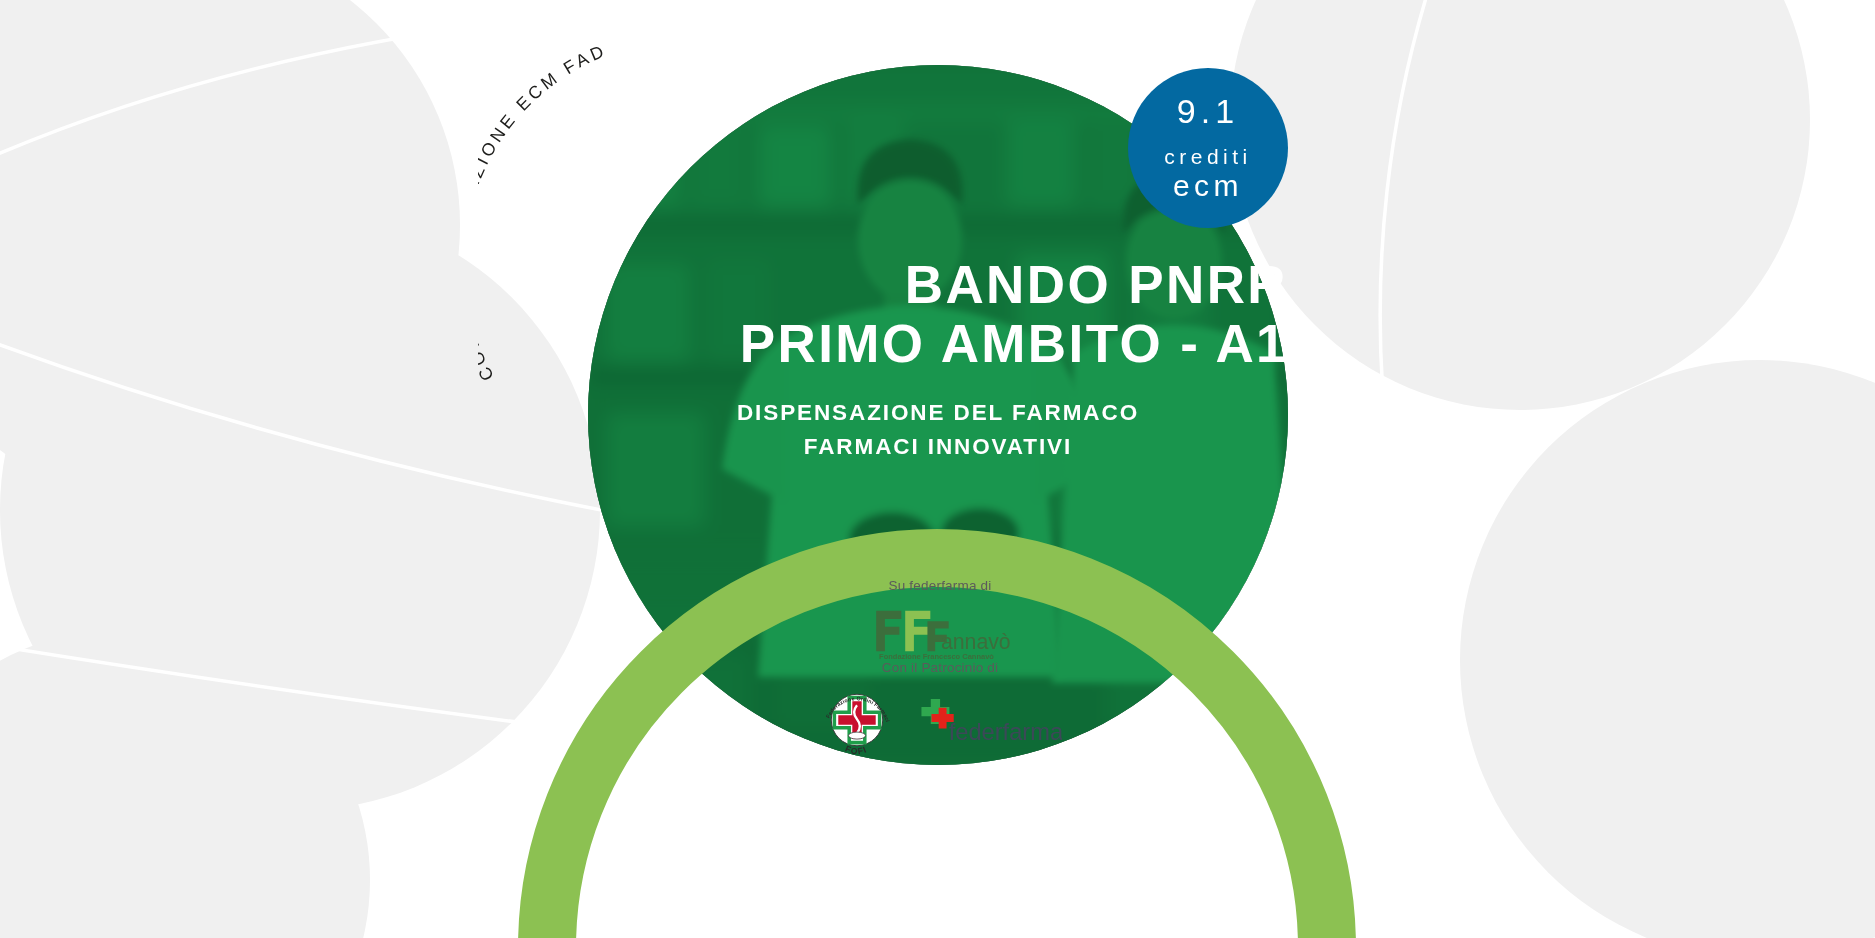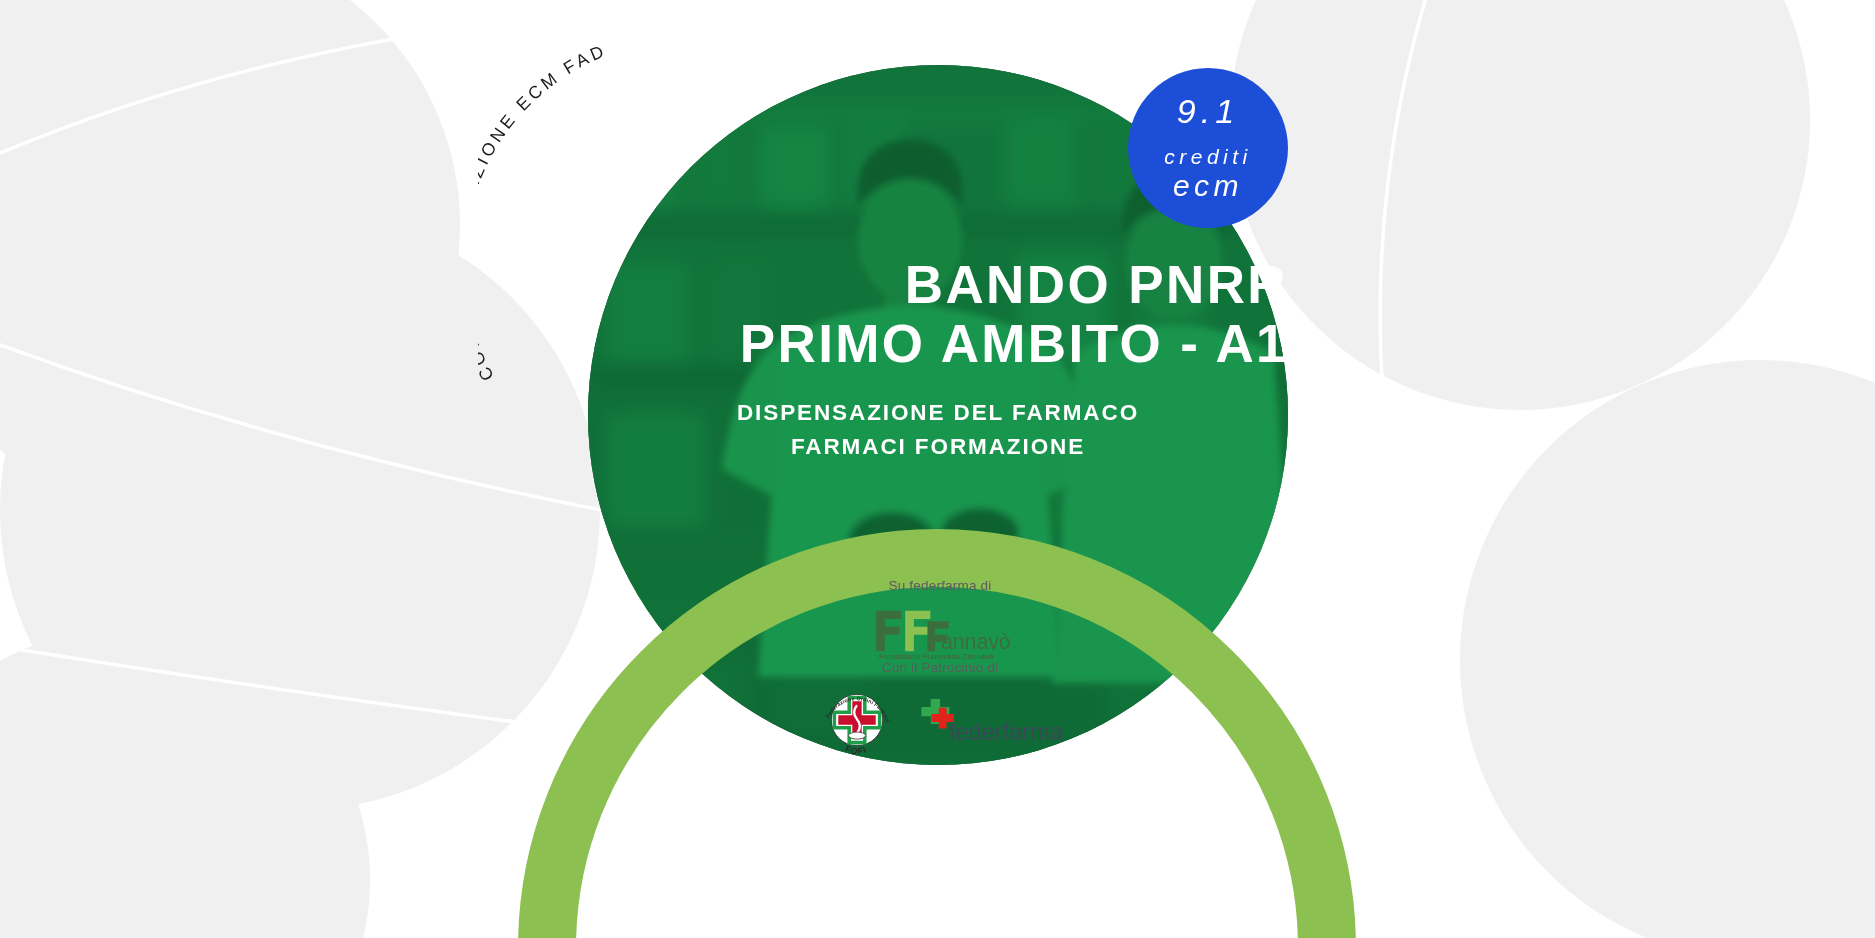--- a/index.html
+++ b/index.html
@@ -36,26 +36,25 @@
   }
 
   
   .arc-text { position:absolute; left:478px; top:18px; width:420px; height:420px; }
   .arc-text text { font-family:"Liberation Sans", sans-serif; font-size:17.5px; font-weight:400; letter-spacing:3.6px; fill:#1d1d1b; }
 
   
   .credits-badge {
     position:absolute; left:1128px; top:68px;
     width:160px; height:160px; border-radius:50%;
-    background:#1d4ed8;
+    background:#0369a1;
     display:flex; flex-direction:column;
     align-items:center; justify-content:center;
     color:#ffffff;
     line-height:1.05;
-    font-style:italic;
   }
   .credits-num { font-size:34px; font-weight:400; letter-spacing:5px; }
   .credits-w1 { font-size:21px; font-weight:300; letter-spacing:4.5px; margin-top:16px; }
   .credits-w2 { font-size:30px; font-weight:300; letter-spacing:4.5px; margin-top:2px; }
 
   
   .title-block { position:absolute; left:588px; top:255px; width:700px; text-align:right; color:#fff; }
   .title-line { font-size:53px; font-weight:700; letter-spacing:2.4px; line-height:1.12; white-space:nowrap; }
   .subtitle-block { position:absolute; left:568px; top:396px; width:740px; text-align:center; color:#fff; }
   .subtitle-line { font-size:22.5px; font-weight:700; letter-spacing:1.9px; line-height:1.52; }
@@ -182,21 +181,21 @@
     <div class="credits-w2">ecm</div>
   </div>
 
   <div class="title-block">
     <div class="title-line">BANDO PNRR</div>
     <div class="title-line">PRIMO AMBITO - A1</div>
   </div>
 
   <div class="subtitle-block">
     <div class="subtitle-line">DISPENSAZIONE DEL FARMACO</div>
-    <div class="subtitle-line">FARMACI FORMAZIONE</div>
+    <div class="subtitle-line">FARMACI INNOVATIVI</div>
   </div>
 
   <svg class="ring-wrap" viewBox="0 0 890 890" xmlns="http://www.w3.org/2000/svg">
     <circle cx="445" cy="445" r="390" fill="none" stroke="#8CC152" stroke-width="58"></circle>
   </svg>
 
   <div class="footer">
 
     <div class="foot-cap">Su federfarma di</div>
 

